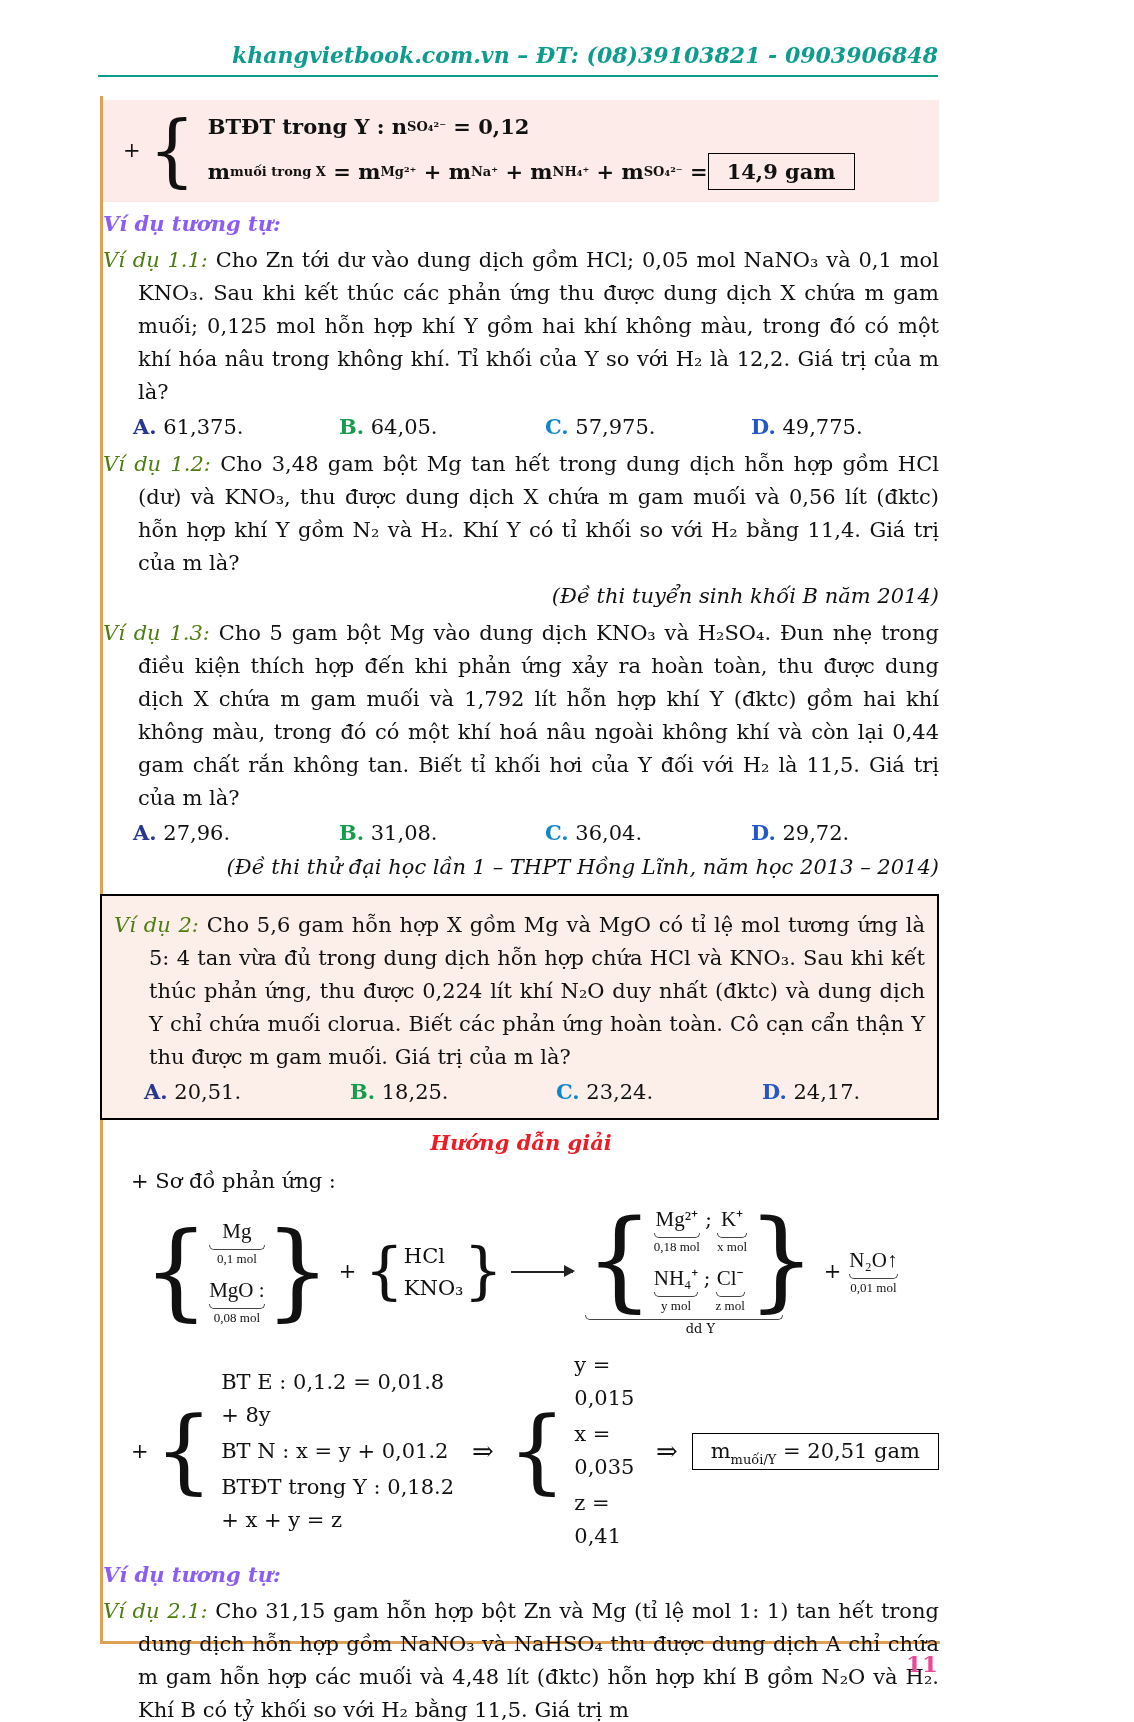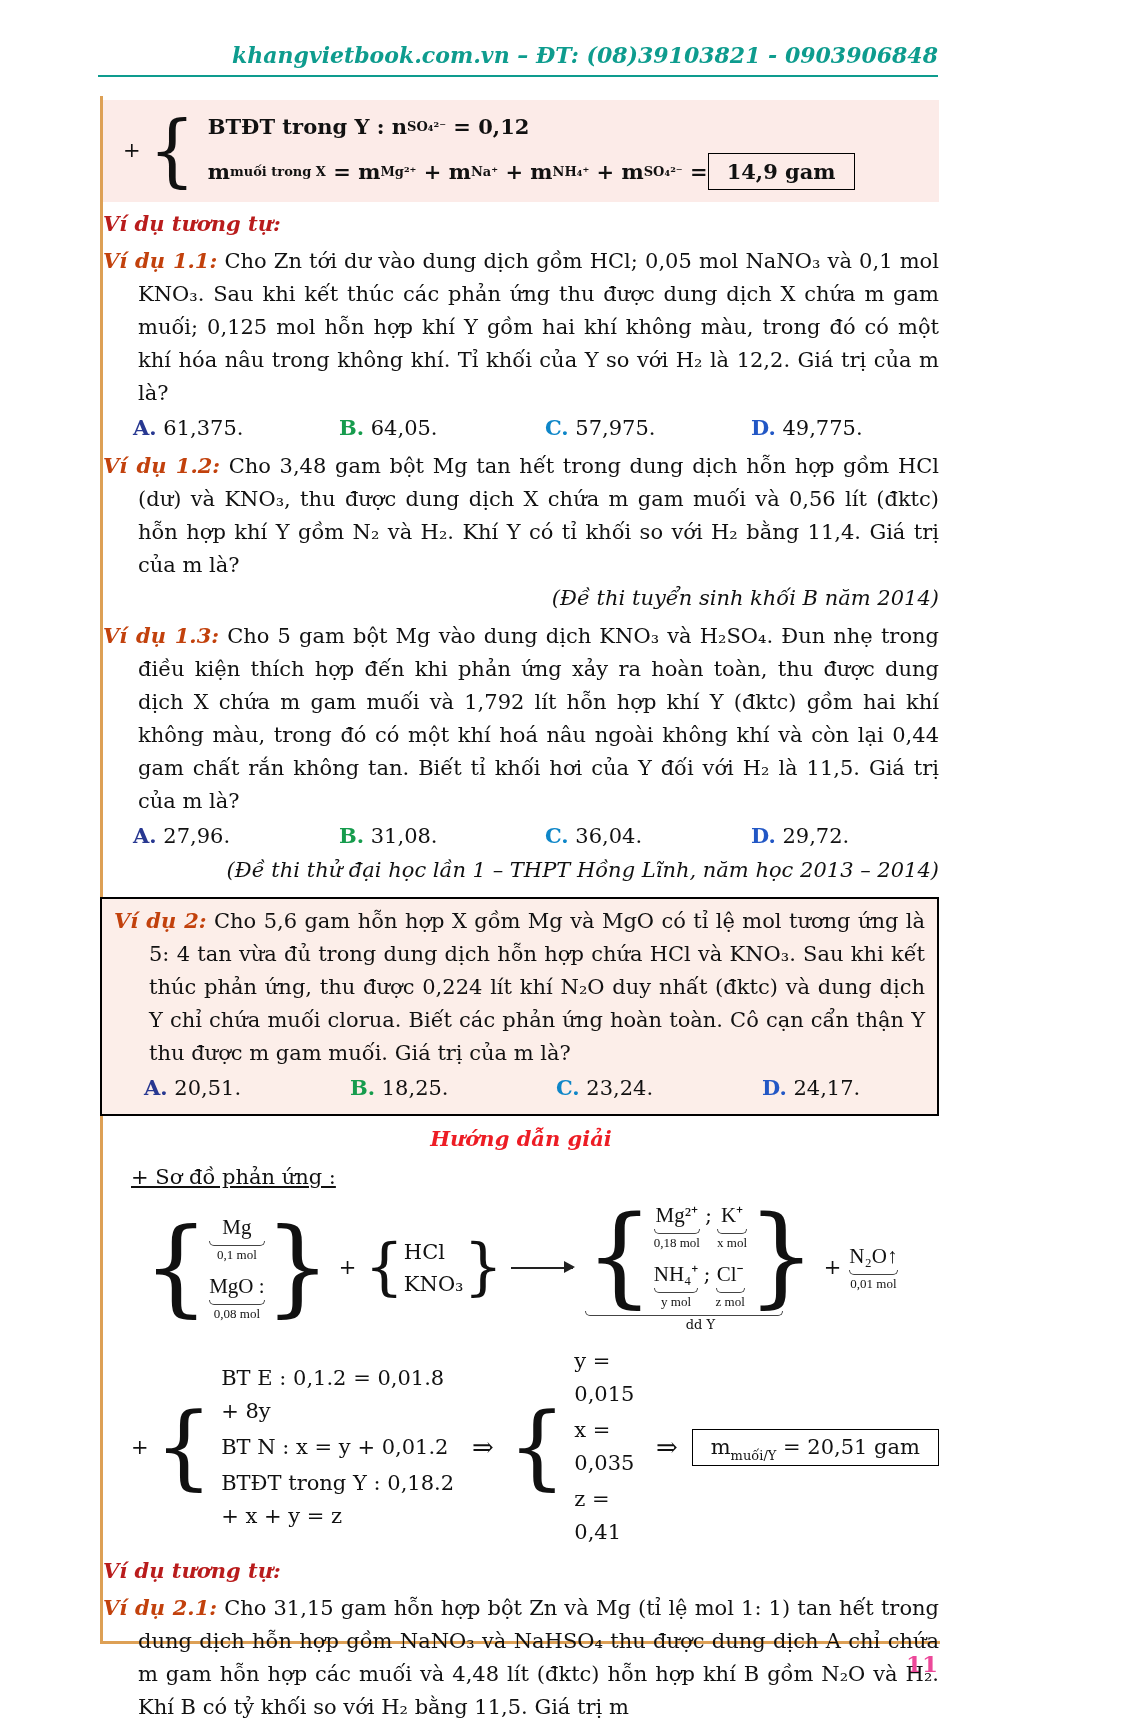--- a/index.html
+++ b/index.html
@@ -34,41 +34,41 @@
   .brM { font-size:62px; }
   .brL { font-size:104px; }
   .brR { font-size:108px; }
   .brS { font-size:92px; }
   .eqcol { display:flex; flex-direction:column; gap:10px; margin-left:4px; }
   .eqline { display:flex; align-items:center; flex-wrap:nowrap; white-space:pre-wrap;font-weight:bold; }
   .sb { font-size:13px; vertical-align:-6px; line-height:10px; }
   .box { border:1.5px solid #000; padding:1px 18px; display:inline-block; white-space:nowrap; }
 
   
-  .red-head { color:#b91c1c; font-weight:bold; font-style:italic; margin-top:5px; }
+  .red-head { color:#8b5cf6; font-weight:bold; font-style:italic; margin-top:5px; }
   .center-red { text-align:center; color:#ed1c24; font-weight:bold; font-style:italic; margin-top:6px; }
 
   
   .para { text-align:justify; padding-left:35px; text-indent:-35px; margin-top:4px; }
-  .vdlabel { color:#c2410c; font-weight:bold; font-style:italic; }
+  .vdlabel { color:#4d7c0f; font-weight:normal; font-style:italic; }
   .ans { display:flex; margin:1px 0 1px 30px; }
   .opt { width:206px; white-space:nowrap; }
   .opt:last-child { width:auto; }
   .ltr { font-weight:bold; }
   .ans .opt:nth-child(1) .ltr { color:#283891; }
   .ans .opt:nth-child(2) .ltr { color:#169c4d; }
   .ans .opt:nth-child(3) .ltr { color:#0e86c8; }
   .ans .opt:nth-child(4) .ltr { color:#2257c5; }
   .src { text-align:right; font-style:italic; }
 
   
   .ex2box { border:2px solid #000; background:#fceee9; padding:5px 12px 8px 12px; margin:10px 0 2px -3px; }
 
   
-  .scheme-label { margin:6px 0 0 28px;text-decoration:underline; }
+  .scheme-label { margin:6px 0 0 28px; }
   .diag { display:flex; align-items:center; margin:8px 0 2px 40px; }
   .stackcol { display:flex; flex-direction:column; justify-content:center; gap:10px; }
   .gapcol { gap:6px; }
   .ust { display:inline-flex; flex-direction:column; align-items:center;font-family:Liberation Serif, serif; }
   .ub { align-self:stretch; height:5px; border:1px solid #444; border-top:none;
         border-radius:0 0 6px 6px; margin-top:1px; }
   .ulab { font-size:13px; line-height:16px; margin-top:1px; white-space:nowrap; }
   .chem { font-size:21px; line-height:26px; white-space:nowrap; }
   .chemrow { display:flex; align-items:flex-start; gap:5px; }
   .rowc { display:flex; align-items:center; }
@@ -134,21 +134,21 @@
     </p>
     <div class="ans">
       <span class="opt"><span class="ltr">A.</span> <span>27,96.</span></span>
       <span class="opt"><span class="ltr">B.</span> <span>31,08.</span></span>
       <span class="opt"><span class="ltr">C.</span> <span>36,04.</span></span>
       <span class="opt"><span class="ltr">D.</span> <span>29,72.</span></span>
     </div>
     <div class="src">(Đề thi thử đại học lần 1 – THPT Hồng Lĩnh, năm học 2013 – 2014)</div>
 
     <div class="ex2box">
-      <p class="para" style="margin-top:0;">
+      <p class="para" style="margin-top:8px;">
         <span class="vdlabel">Ví dụ 2:</span>
         <span>Cho 5,6 gam hỗn hợp X gồm Mg và MgO có tỉ lệ mol tương ứng là 5: 4 tan vừa đủ trong dung dịch hỗn hợp chứa HCl và KNO₃. Sau khi kết thúc phản ứng, thu được 0,224 lít khí N₂O duy nhất (đktc) và dung dịch Y chỉ chứa muối clorua. Biết các phản ứng hoàn toàn. Cô cạn cẩn thận Y thu được m gam muối. Giá trị của m là?</span>
       </p>
       <div class="ans">
         <span class="opt"><span class="ltr">A.</span> <span>20,51.</span></span>
         <span class="opt"><span class="ltr">B.</span> <span>18,25.</span></span>
         <span class="opt"><span class="ltr">C.</span> <span>23,24.</span></span>
         <span class="opt"><span class="ltr">D.</span> <span>24,17.</span></span>
       </div>
     </div>

